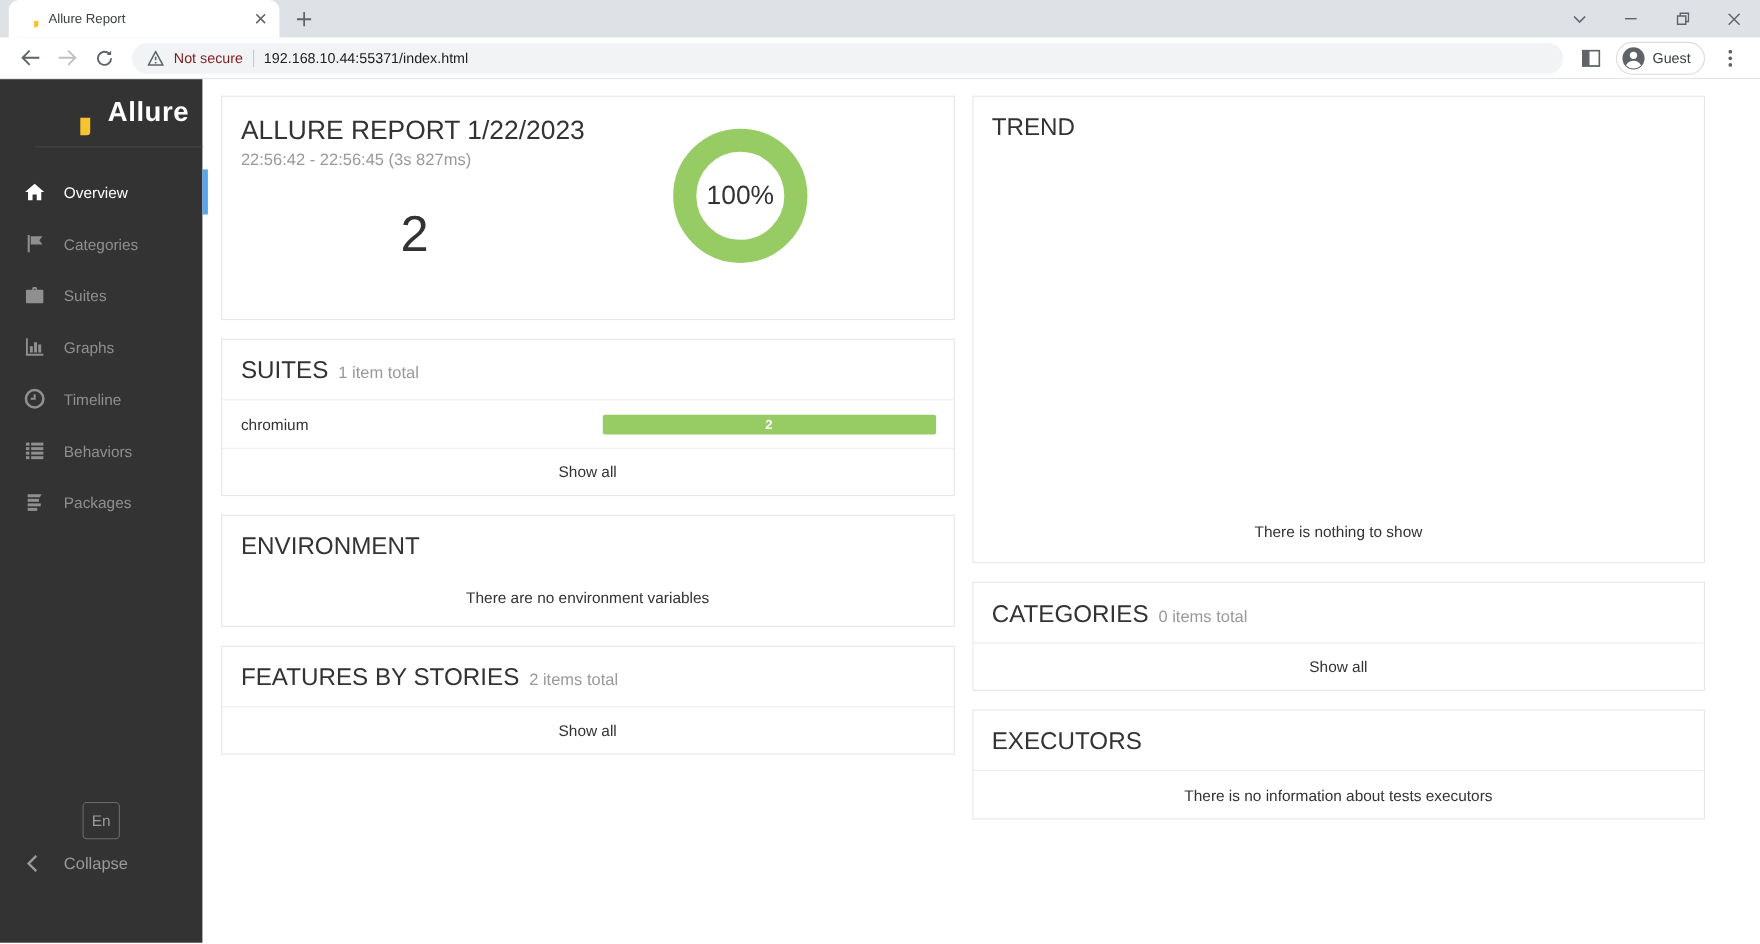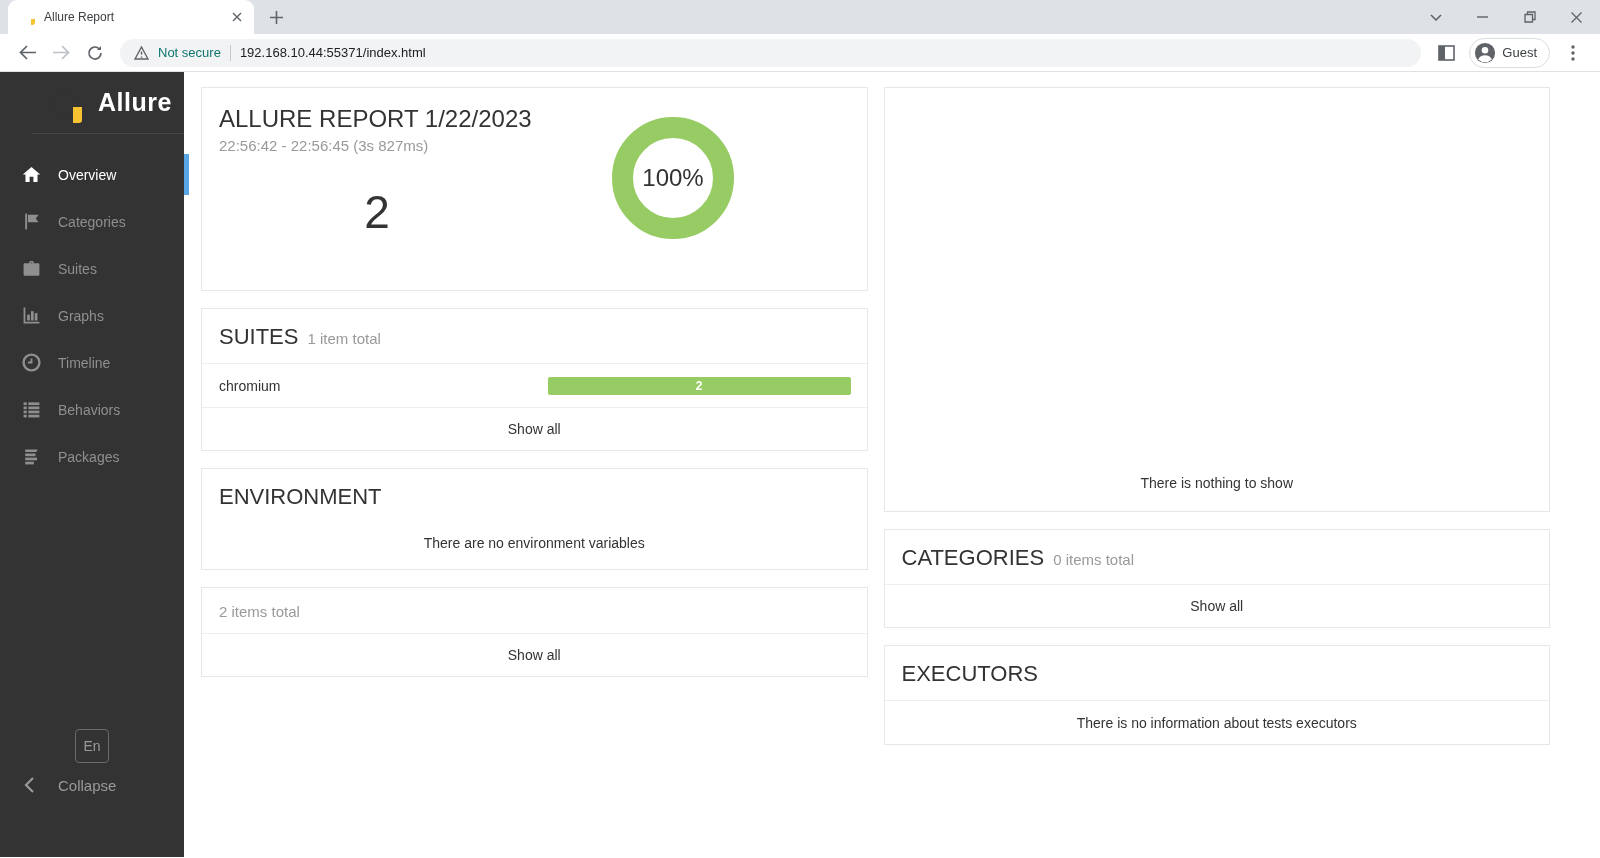--- a/index.html
+++ b/index.html
@@ -25,21 +25,21 @@
   .tab-close{width:18px;height:18px;border-radius:50%;}
   .newtab{width:28px;height:28px;margin:0 0 3px 8px;border-radius:50%;}
   .win-controls{position:absolute;right:0;top:0;height:34px;display:flex;align-items:center;}
   .win-btn{width:47px;height:34px;display:flex;align-items:center;justify-content:center;color:#5f6368;cursor:pointer;}
 
   .toolbar{height:38px;background:#fff;border-bottom:1px solid #dfe1e5;display:flex;align-items:center;padding:0 10px;}
   .nav-btn{width:30px;height:30px;border-radius:50%;margin:0 2px;}
   .nav-btn.disabled{color:#bdc1c6;}
   .omnibox{flex:1;height:28px;margin:0 8px;background:#f1f3f4;border-radius:14px;
            display:flex;align-items:center;padding:0 14px;gap:9px;min-width:0;}
-  .omni-sec{font-size:13px;color:#0f766e;white-space:nowrap;}
+  .omni-sec{font-size:13px;color:#7f1d1d;white-space:nowrap;}
   .omni-div{width:1px;height:16px;background:#c6c9cc;}
   .omni-url{font-size:13px;color:#202124;white-space:nowrap;}
   .guest-chip{height:30px;border:1px solid #dadce0;border-radius:15px;background:#fff;
               display:flex;align-items:center;gap:6px;padding:0 12px 0 4px;margin:0 6px;cursor:pointer;}
   .guest-label{font-size:13px;color:#3c4043;}
 
   
   .app{display:flex;height:785px;}
   .sidebar{width:184px;background:var(--sidebar-bg);position:relative;flex-shrink:0;color:#8f8f8f;z-index:2;}
   .brand{height:62px;display:flex;align-items:center;gap:15px;padding:0 11px;border-bottom:1px solid #454545;margin-left:32px;}
@@ -331,29 +331,33 @@
 
         <div class="card env-card">
           <div class="w-head">
             <span class="w-title">ENVIRONMENT</span>
           </div>
           <div class="empty">There are no environment variables</div>
         </div>
 
         <div class="card">
           <div class="w-head">
+            <span class="w-title">FEATURES BY STORIES</span>
             <span class="w-count">2 items total</span>
           </div>
           <div class="divider"></div>
           <div class="showall">Show all</div>
         </div>
       </div>
 
       <div>
         <div class="card trend-card">
+          <div class="w-head">
+            <span class="w-title">TREND</span>
+          </div>
           <div class="spacer"></div>
           <div class="empty">There is nothing to show</div>
         </div>
 
         <div class="card">
           <div class="w-head">
             <span class="w-title">CATEGORIES</span>
             <span class="w-count">0 items total</span>
           </div>
           <div class="divider"></div>

